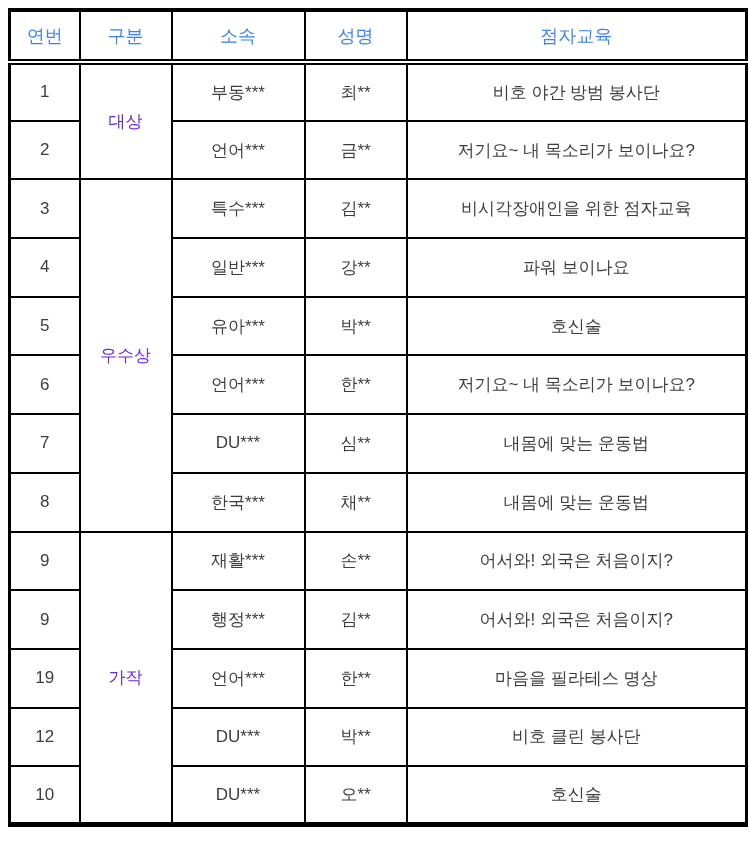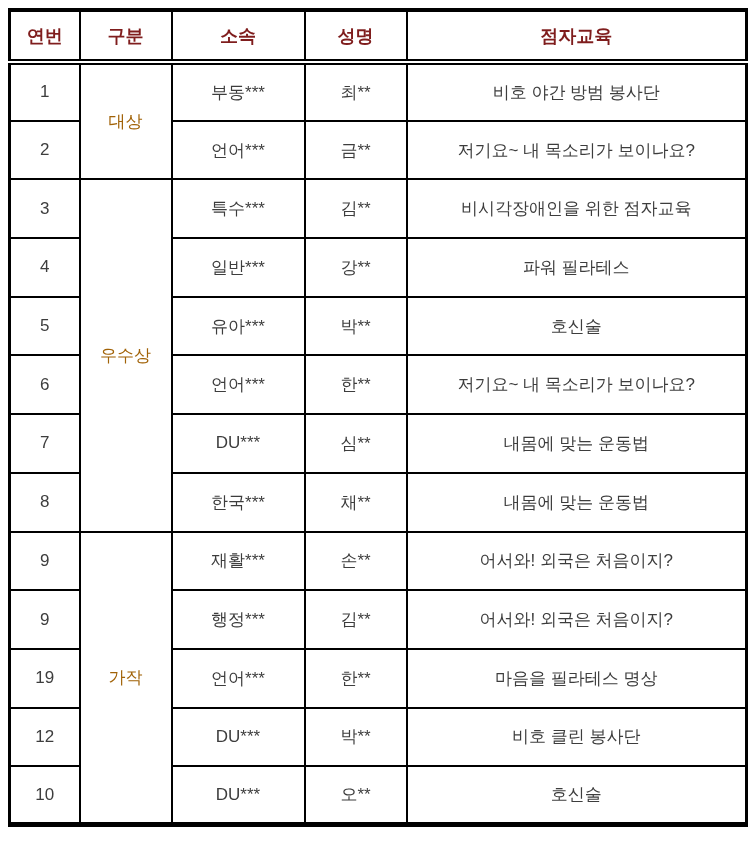--- a/index.html
+++ b/index.html
@@ -29,33 +29,33 @@
   .award-table td {
     border: 2px solid #000000;
     text-align: center;
     vertical-align: middle;
     padding: 0;
     overflow: hidden;
     white-space: nowrap;
   }
   .award-table thead tr { height: 52px; }
   .award-table thead th {
-    font-weight: bold;
+    font-weight: normal;
     font-size: 18px;
-    color: #7f1d1d;
+    color: #3b82f6;
     border-bottom: 6px double #000000;
   }
   .award-table tbody tr { height: 58.7px; }
   .award-table tbody td {
     font-weight: normal;
     font-size: 17px;
     color: #3d3d3d;
   }
   .award-table tbody td.cell-category {
-    color: #a16207;
+    color: #6d28d9;
   }
 </style>
 </head>
 <body>
 
 <table class="award-table">
   <colgroup>
     <col class="c-num">
     <col class="c-cat">
     <col class="c-org">
@@ -89,21 +89,21 @@
         <td class="cell-number">3</td>
         <td class="cell-category" rowspan="6">우수상</td>
         <td class="cell-affiliation">특수***</td>
         <td class="cell-name">김**</td>
         <td class="cell-program">비시각장애인을 위한 점자교육</td>
       </tr>
       <tr>
         <td class="cell-number">4</td>
         <td class="cell-affiliation">일반***</td>
         <td class="cell-name">강**</td>
-        <td class="cell-program">파워 필라테스</td>
+        <td class="cell-program">파워 보이나요</td>
       </tr>
       <tr>
         <td class="cell-number">5</td>
         <td class="cell-affiliation">유아***</td>
         <td class="cell-name">박**</td>
         <td class="cell-program">호신술</td>
       </tr>
       <tr>
         <td class="cell-number">6</td>
         <td class="cell-affiliation">언어***</td>

